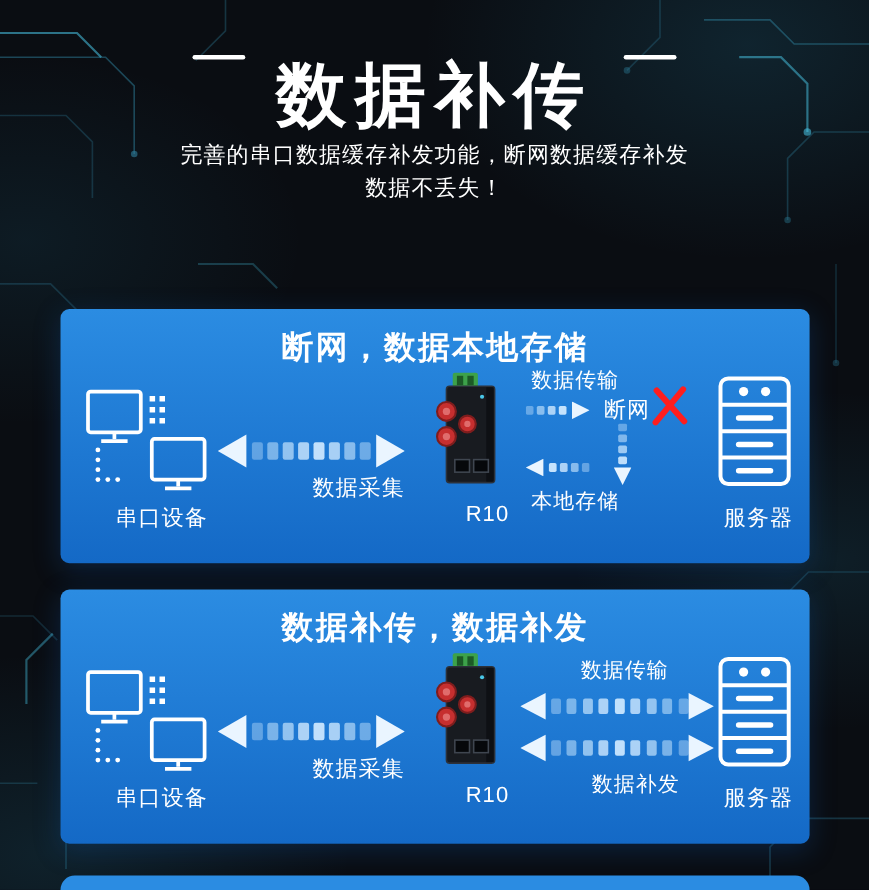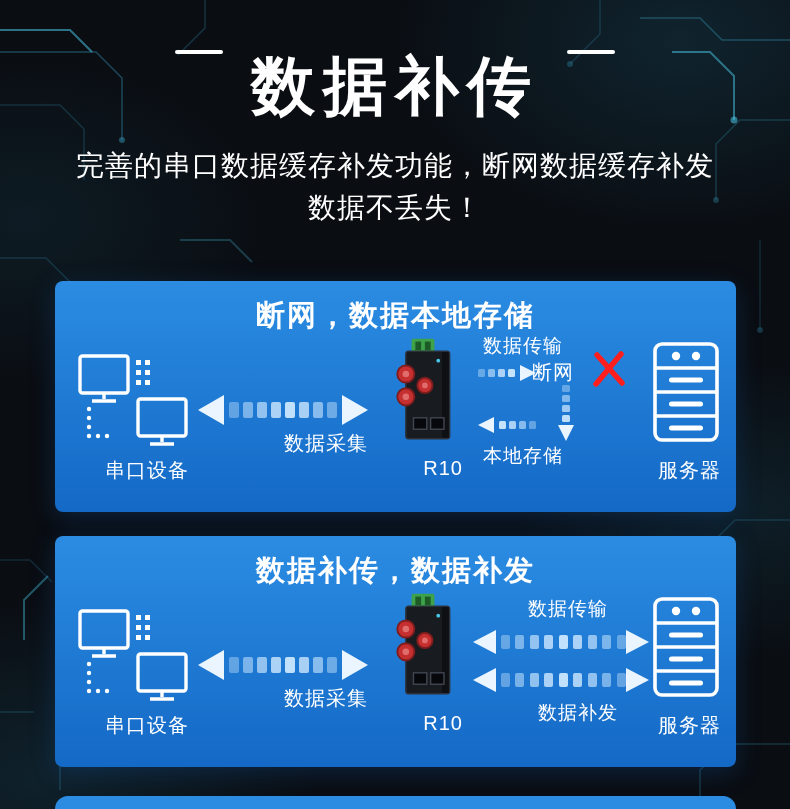--- a/index.html
+++ b/index.html
@@ -10,21 +10,21 @@
       radial-gradient(420px 280px at 86% 5%, rgba(45,155,195,.16), transparent 70%),
       radial-gradient(360px 240px at 3% 27%, rgba(45,155,195,.10), transparent 70%),
       radial-gradient(340px 220px at 96% 63%, rgba(45,155,195,.12), transparent 70%),
       radial-gradient(400px 260px at 5% 96%, rgba(45,155,195,.14), transparent 70%),
       var(--background,#0a0d12)}
   .circuit{position:absolute;inset:0;z-index:0}
   .header{position:absolute;top:0;left:0;width:100%;z-index:2;text-align:center}
   .title-row{display:flex;justify-content:center;gap:28px;padding-top:50px}
   .title-dash{width:48px;height:4px;border-radius:2px;background:#fff}
   .page-title{color:#fff;font-size:64px;font-weight:800;letter-spacing:8px;line-height:1.15}
-  .subtitle{margin-top:21px;color:#fff;font-size:28px;line-height:1.5;font-weight:400;letter-spacing:1px}
+  .subtitle{margin-top:2px;color:#fff;font-size:20px;line-height:1.5;font-weight:400;letter-spacing:1px}
   .panel{position:absolute;left:55px;width:681px;height:231px;border-radius:8px;z-index:2;
     background:linear-gradient(180deg,var(--panel-top,#2b8ce2) 0%,var(--panel-bottom,#1469c6) 100%);
     box-shadow:0 6px 24px rgba(20,100,190,.25)}
   .panel1{top:281px}
   .panel2{top:536px}
   .panel-peek{position:absolute;left:55px;top:796px;width:681px;height:13px;z-index:2;
     border-radius:16px 16px 0 0;background:var(--panel-top,#2b8ce2)}
   .panel-title{position:absolute;top:15px;left:0;width:100%;text-align:center;color:#fff;
     font-size:29px;font-weight:700;letter-spacing:2px}
   .abs{position:absolute}
@@ -38,21 +38,21 @@
   .lbl-serial{left:22px;top:176px;width:112px}
   .big-arrow{left:143px;top:112px;width:170px;height:34px}
   .lbl-collect{left:143px;top:149px;width:170px;font-size:20px}
   .device{left:328px;top:56px;width:80px;height:114px}
   .lbl-r10{left:328px;top:176px;width:80px}
   .server{left:596px;top:60px;width:70px;height:102px}
   .lbl-server{left:596px;top:176px;width:70px}
   
   .lbl-transfer1{left:402px;top:52px;width:106px;font-size:19px}
   .arrow-right{left:423px;top:84px;width:58px;height:16px}
-  .lbl-disconnect{left:465px;top:78px;width:54px;font-size:20px}
+  .lbl-disconnect{left:482px;top:78px;width:54px;font-size:20px}
   .x-mark{left:536px;top:70px;width:36px;height:36px}
   .arrow-down{left:503px;top:104px;width:16px;height:56px}
   .arrow-left{left:423px;top:136px;width:58px;height:16px}
   .lbl-local{left:402px;top:162px;width:106px;font-size:19px}
   
   .lbl-transfer2{left:447px;top:60px;width:106px;font-size:19px}
   .double-arrow-1{left:418px;top:92px;width:176px;height:28px}
   .double-arrow-2{left:418px;top:130px;width:176px;height:28px}
   .lbl-resend{left:457px;top:164px;width:106px;font-size:19px}
 </style>

